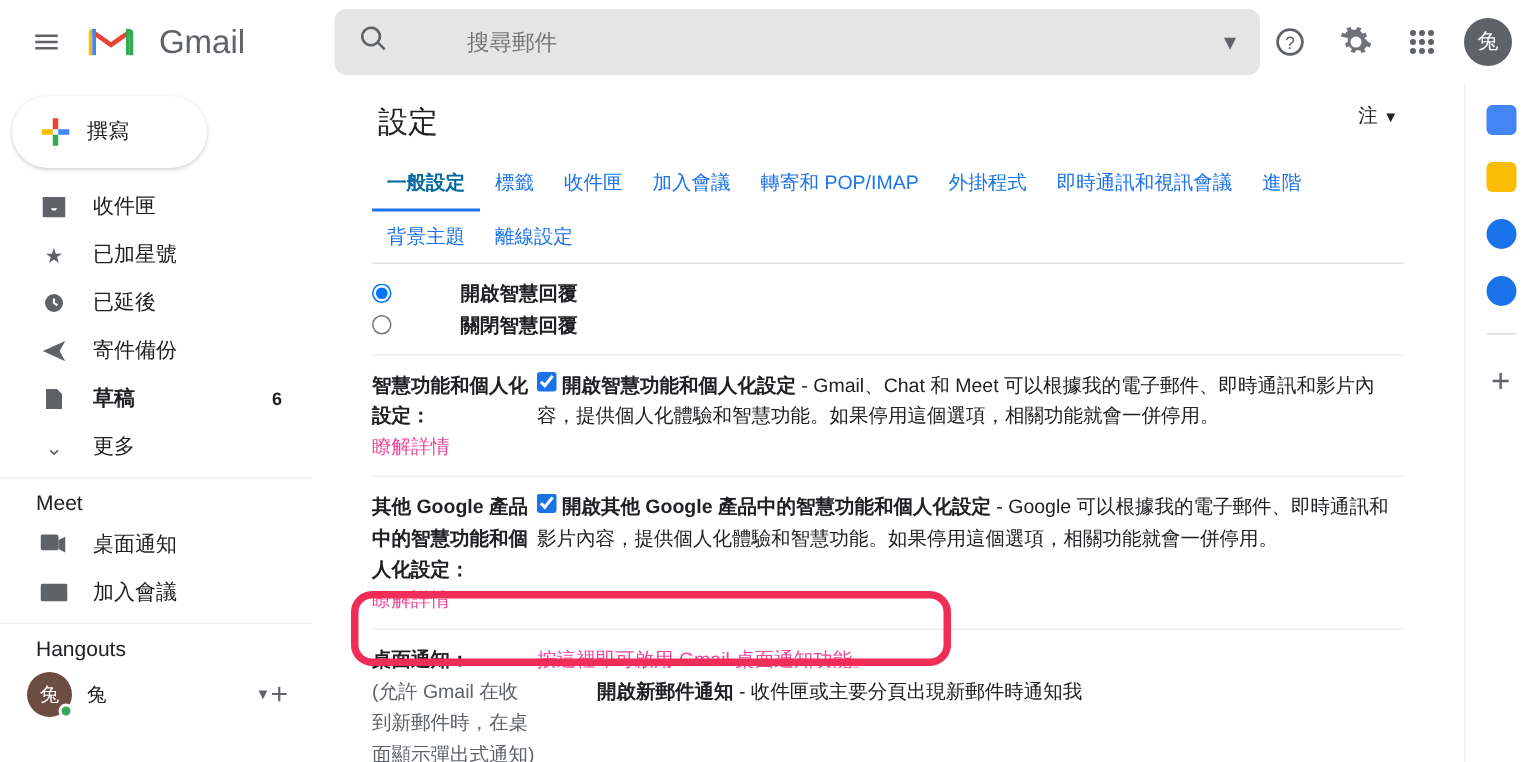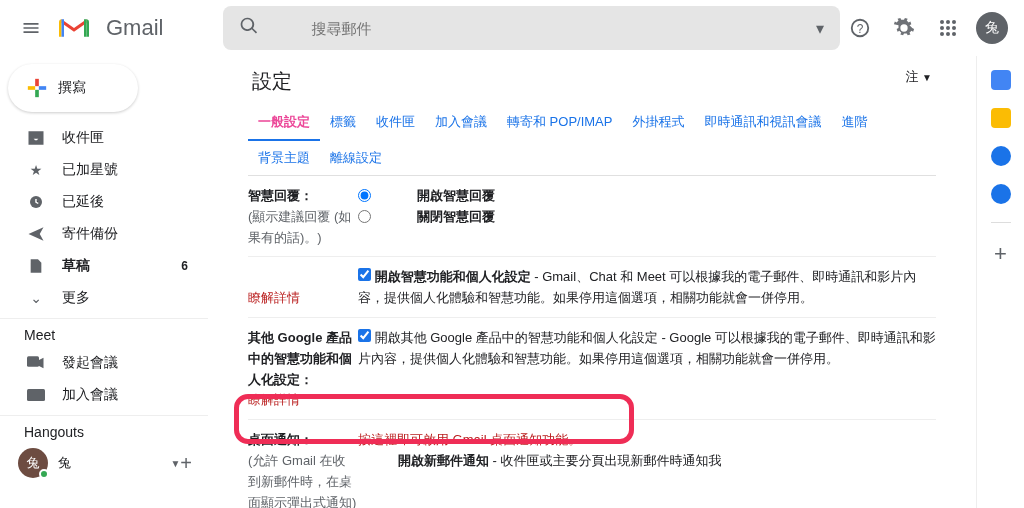--- a/index.html
+++ b/index.html
@@ -33,33 +33,33 @@
   .hang-dd{color:#5f6368;font-size:10px;margin-left:4px;}
   .hang-add{color:#5f6368;font-size:20px;cursor:pointer;}
 
   .main { flex:1; overflow-y:auto; padding:8px 16px 0 16px; position:relative;}
   .title-row { display:flex; justify-content:space-between; padding:4px 4px 10px;}
   .title { font-size:20px; color:#202124;}
   .zhu { font-size:13px; color:#202124; cursor:pointer;}
   .tabs { border-bottom:1px solid #e0e0e0; }
   .tabrow { display:flex; flex-wrap:wrap; gap:0;}
   .tab { padding:8px 10px; font-size:13px; color:#1a73e8; cursor:pointer; white-space:nowrap;}
-  .tab.active { color:#ec4899; font-weight:600; border-bottom:2px solid #1a73e8;text-align:center;}
+  .tab.active { color:#0369a1; font-weight:600; border-bottom:2px solid #1a73e8;text-align:center;}
   .tab.inactive { color:#1a73e8;}
   .setting-block { display:flex; padding:10px 0 8px; border-bottom:1px solid #eee; font-size:13px; line-height:1.6;}
   .setting-block.noborder{border-bottom:none;}
   .sb-label { width:110px; flex-shrink:0;}
   .sb-label .bold{font-weight:700;}
   .sb-label .sub{color:#5f6368;}
   .sb-body { flex:1;}
   .radio-row { display:flex; align-items:flex-start; gap:6px;}
   .radio-row input { margin-top:3px;}
   .radio-row label{cursor:pointer;}
   .radio-row .b{font-weight:700;padding-left:40px;}
-  .link{color:#b91c1c; cursor:pointer;}
+  .link{color:#ec4899; cursor:pointer;}
   .chk{accent-color:#1a73e8;}
   .desc{color:#202124;}
   .hl-box{position:absolute; border:5px solid #ef2d56; border-radius:14px; pointer-events:none;}
 
   .rail { width:48px; border-left:1px solid #eee; display:flex; flex-direction:column; align-items:center; padding-top:14px; gap:18px;}
   .rail-ic { width:20px; height:20px; border-radius:4px; cursor:pointer;}
   .rail-ic.cal{background:#4285f4;}
   .rail-ic.keep{background:#fbbc04;}
   .rail-ic.tasks{background:#1a73e8; border-radius:50%;}
   .rail-ic.contacts{background:#1a73e8; border-radius:50%;}
@@ -182,21 +182,21 @@
     </div>
 
     <div class="section-hdr">Meet</div>
     <div class="nav-item">
       <span class="ic">
           <svg width="18" height="14" viewBox="0 0 24 18">
             <rect width="16" height="14" rx="2" fill="currentColor"></rect>
             <path d="M16 5l6-3v14l-6-3z" fill="currentColor"></path>
           </svg>
         </span>
-      <span class="lbl">發起會議</span>
+      <span class="lbl">桌面通知</span>
     </div>
     <div class="nav-item">
       <span class="ic">
           <svg width="18" height="12" viewBox="0 0 24 16">
             <rect width="24" height="16" rx="2" fill="currentColor"></rect>
           </svg>
         </span>
       <span class="lbl">加入會議</span>
     </div>
 
@@ -230,55 +230,51 @@
         <div class="tab inactive">即時通訊和視訊會議</div>
         <div class="tab inactive">進階</div>
       </div>
       <div class="tabrow">
         <div class="tab inactive">背景主題</div>
         <div class="tab inactive">離線設定</div>
       </div>
     </div>
 
     <div class="setting-block">
-      <div class="sb-label">
-        <span class="bold">智慧回覆：</span><br>
-        <span class="sub">(顯示建議回覆 (如果有的話)。)</span>
-      </div>
       <div class="sb-body">
         <div class="radio-row">
             <input type="radio" name="sr" checked="" style="">
             <label class="b">開啟智慧回覆</label>
           </div>
         <div class="radio-row">
             <input type="radio" name="sr" style="">
             <label class="b">關閉智慧回覆</label>
           </div>
       </div>
     </div>
 
     <div class="setting-block">
       <div class="sb-label">
-        <br>
+        <span class="bold">智慧功能和個人化設定：</span><br>
         <span class="link">瞭解詳情</span>
       </div>
       <div class="sb-body">
         <input type="checkbox" class="chk" checked="" style="">
         <span class="b" style="font-weight:700">開啟智慧功能和個人化設定</span><span class="desc"> - Gmail、Chat 和 Meet 可以根據我的電子郵件、即時通訊和影片內容，提供個人化體驗和智慧功能。如果停用這個選項，相關功能就會一併停用。</span>
       </div>
     </div>
 
     <div class="setting-block">
       <div class="sb-label">
         <span class="bold">其他 Google 產品中的智慧功能和個人化設定：</span><br>
         <span class="link">瞭解詳情</span>
       </div>
       <div class="sb-body">
         <input type="checkbox" class="chk" checked="" style="">
-        <span style="font-weight:400">開啟其他 Google 產品中的智慧功能和個人化設定</span><span class="desc"> - Google 可以根據我的電子郵件、即時通訊和影片內容，提供個人化體驗和智慧功能。如果停用這個選項，相關功能就會一併停用。</span>
+        <span style="font-weight:700">開啟其他 Google 產品中的智慧功能和個人化設定</span><span class="desc"> - Google 可以根據我的電子郵件、即時通訊和影片內容，提供個人化體驗和智慧功能。如果停用這個選項，相關功能就會一併停用。</span>
       </div>
     </div>
 
     <div class="setting-block noborder">
       <div class="sb-label">
         <span class="bold">桌面通知：</span><br>
         <span class="sub">(允許 Gmail 在收到新郵件時，在桌面顯示彈出式通知)</span><br>
         
       </div>
       <div class="sb-body">

